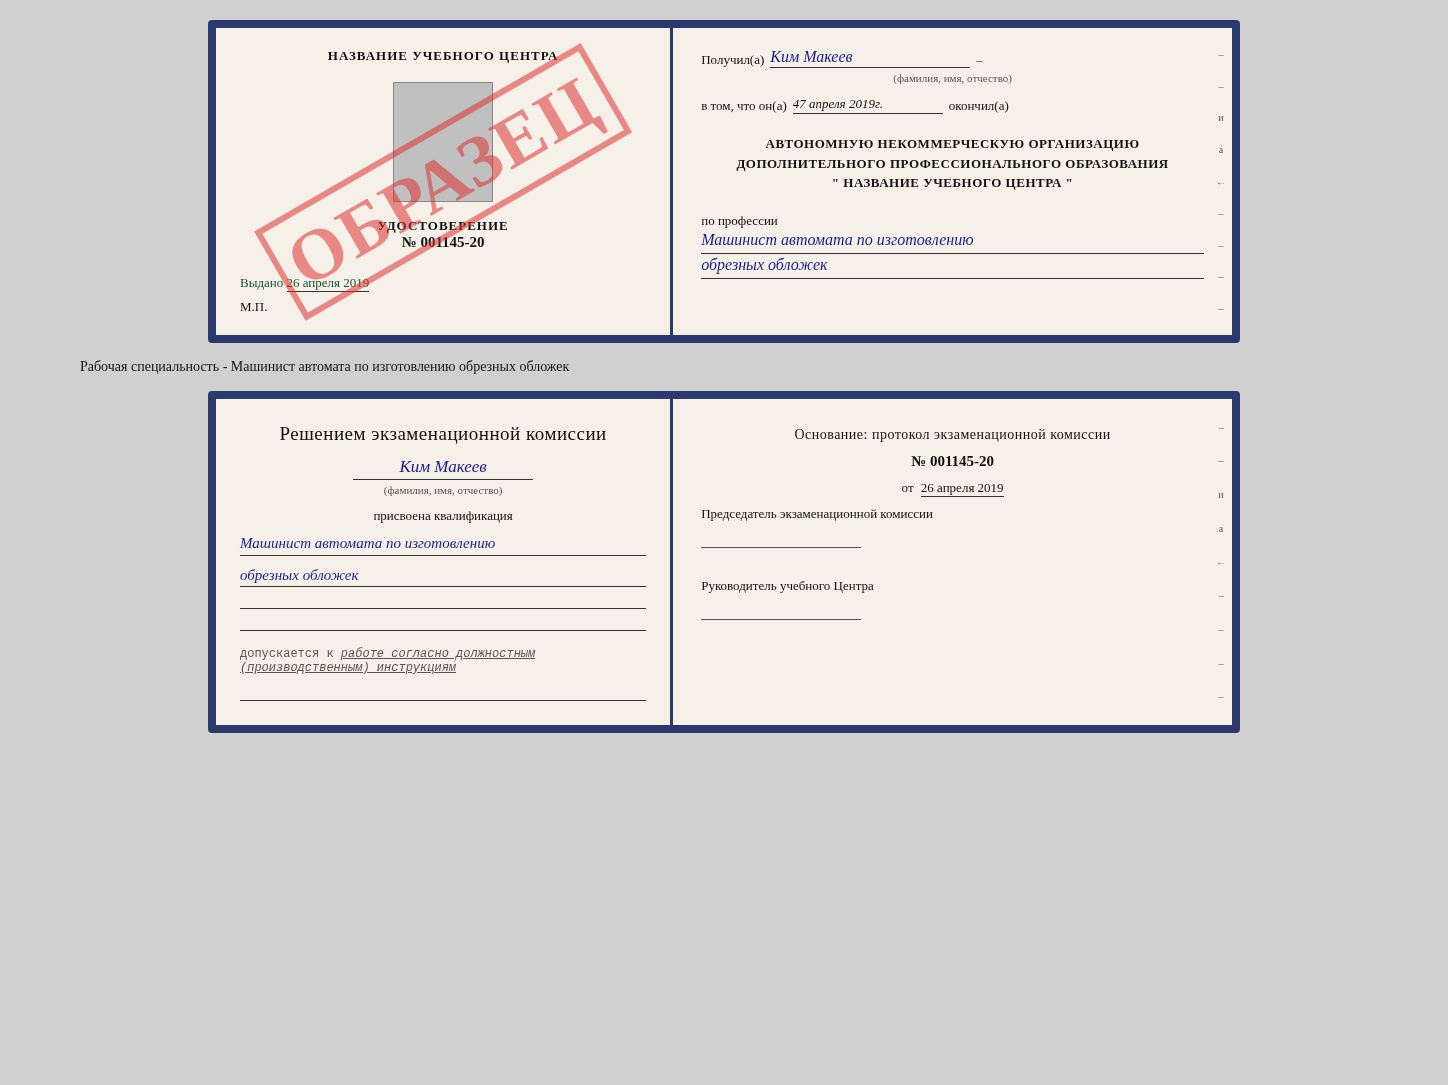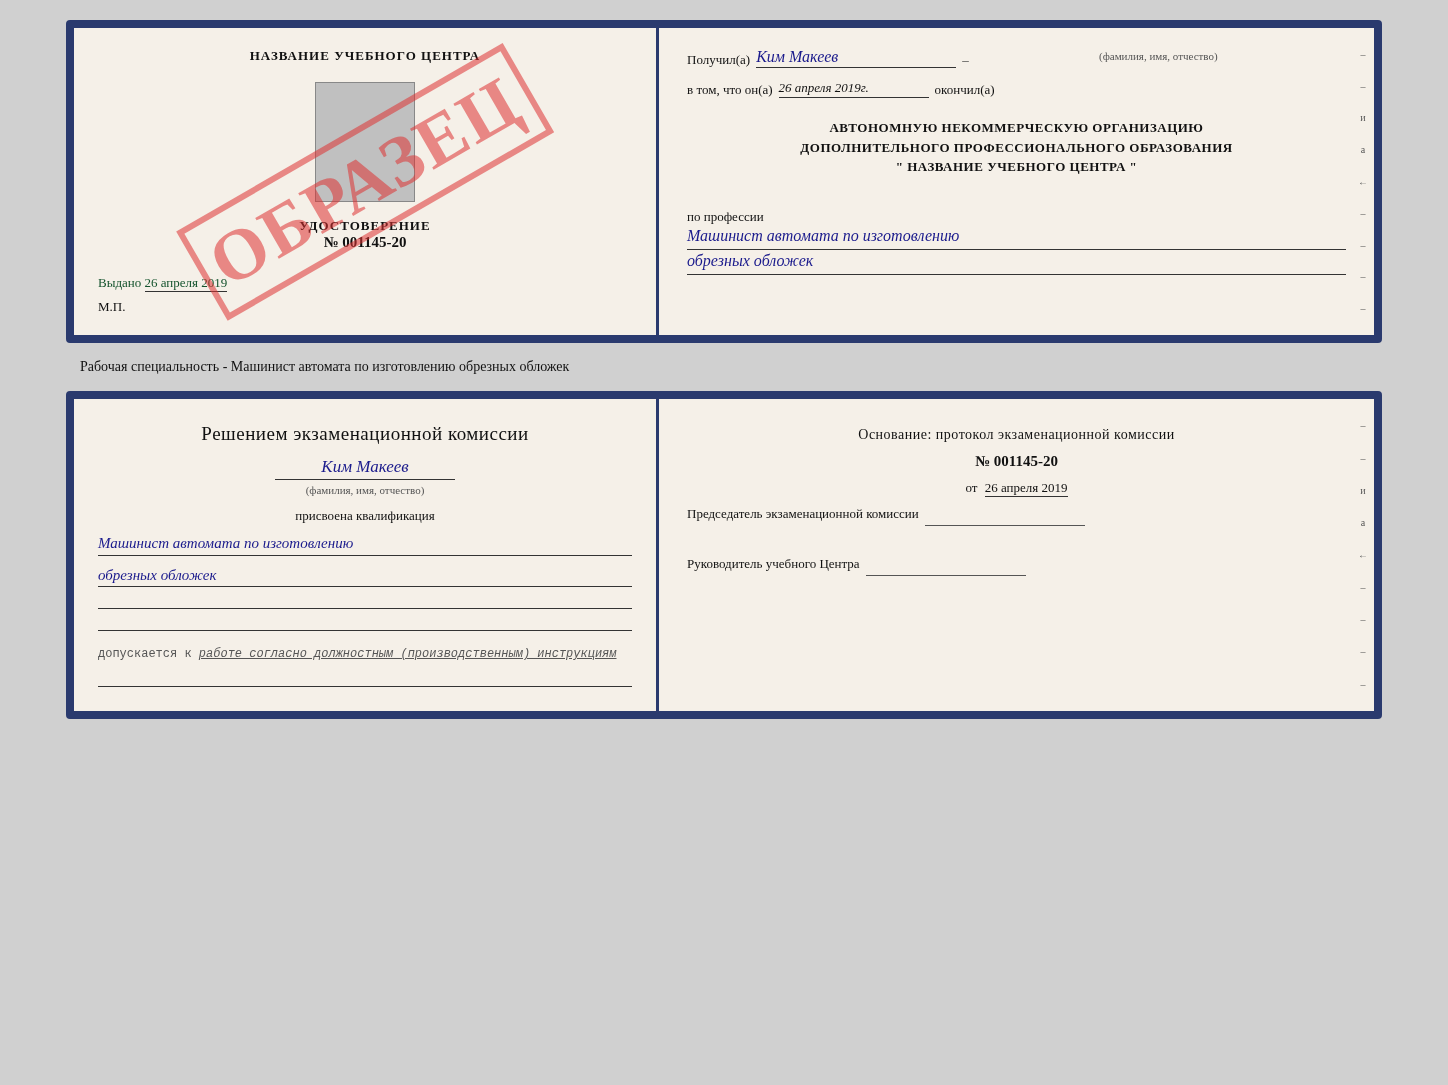--- a/index.html
+++ b/index.html
@@ -10,21 +10,21 @@
       min-height: 1085px;
       display: flex;
       flex-direction: column;
       align-items: center;
       padding: 20px;
       gap: 16px;
     }
 
     .document-section {
       display: flex;
-      width: 1316px;
+      width: 1032px;
       background: #f5f0e8;
       border: 8px solid #2a3a6e;
       border-radius: 4px;
       overflow: hidden;
       position: relative;
     }
 
     .doc-left {
       width: 45%;
       border-right: 3px solid #2a3a6e;
@@ -155,21 +155,21 @@
       font-weight: bold;
       letter-spacing: 0.5px;
       line-height: 1.5;
       color: #111;
       margin: 8px 0;
     }
 
     .profession-label {
       font-size: 13px;
       color: #111;
-      margin-top: 12px;
+      margin-top: 0;
     }
 
     .profession-value {
       font-style: italic;
       font-size: 15px;
       color: #1a1a8c;
       border-bottom: 1px solid #333;
       padding-bottom: 2px;
       line-height: 1.4;
     }
@@ -275,21 +275,21 @@
     }
 
     .protocol-date {
       font-size: 13px;
       text-align: center;
       color: #111;
     }
 
     .signature-block {
       display: flex;
-      flex-direction: row;
+      flex-direction: column;
       gap: 6px;
     }
 
     .signature-line {
       border-bottom: 1px solid #555;
       width: 160px;
       height: 16px;
       margin-top: 4px;
     }
 
@@ -313,32 +313,32 @@
       <span>Выдано</span>
       <span style="border-bottom:1px solid #333; padding-bottom:1px;">26 апреля 2019</span>
     </div>
     <div class="mp-label">М.П.</div>
 
     <div class="watermark">ОБРАЗЕЦ</div>
   </div>
 
   <div class="doc-right">
 
-    <div style="display:flex; flex-direction:row; gap:2px;">
+    <div style="display:flex; flex-direction:column; gap:2px;">
       <div class="field-row">
         <span class="field-label">Получил(а)</span>
         <span class="field-value" style="font-style:italic; font-size:16px; color:#1a1a8c; font-family:'Segoe Script', cursive; min-width:200px;">Ким Макеев</span>
         <span class="field-dash">–</span>
       </div>
       <div class="field-subtitle">(фамилия, имя, отчество)</div>
     </div>
 
     <div class="field-row">
       <span>в том, что он(а)</span>
-      <span class="field-value" style="font-style:italic; min-width:150px;">26 апреля 2019г.</span>
+      <span class="field-value" style="font-style:italic; min-width:150px;">47 апреля 2019г.</span>
       <span>окончил(а)</span>
     </div>
 
     <div class="org-block">
       <div>АВТОНОМНУЮ НЕКОММЕРЧЕСКУЮ ОРГАНИЗАЦИЮ</div>
       <div>ДОПОЛНИТЕЛЬНОГО ПРОФЕССИОНАЛЬНОГО ОБРАЗОВАНИЯ</div>
       <div>"  НАЗВАНИЕ УЧЕБНОГО ЦЕНТРА  "</div>
     </div>
 
     <div>

